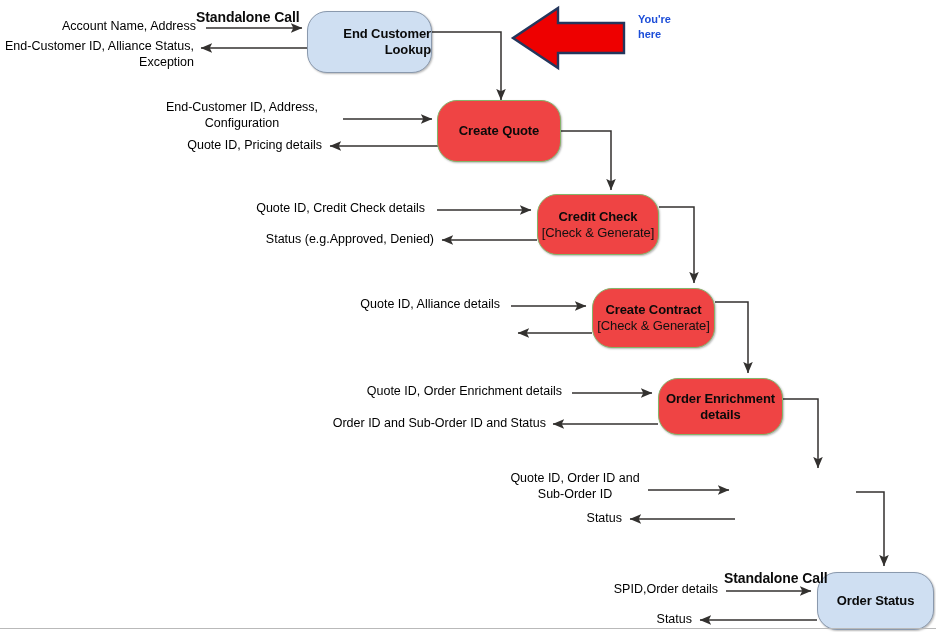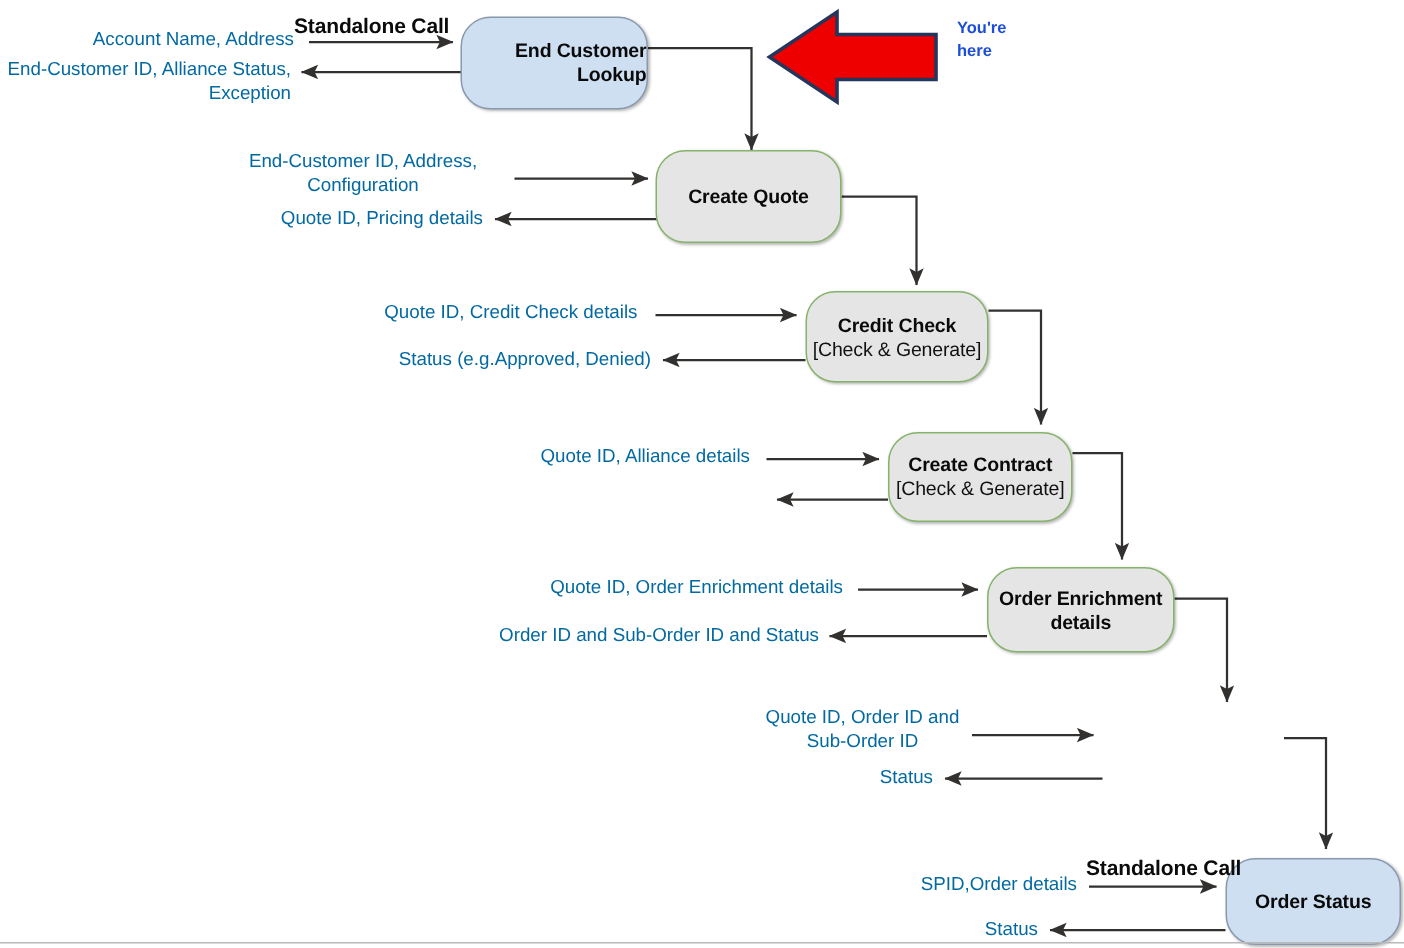--- a/index.html
+++ b/index.html
@@ -45,31 +45,31 @@
     color: #0a0a0a;
     letter-spacing: -0.1px;
   }
   .node .sub {
     font-weight: normal;
     font-size: 13px;
     color: #111111;
     letter-spacing: -0.1px;
   }
   .node.green {
-    background: #e5e5e5;
+    background: #ef4444;
     border: 1.4px solid #86b36a;
   }
   .node.blue {
     background: #cfdff2;
     border: 1.4px solid #8a99ad;
   }
   .lbl {
     position: absolute;
     font-size: 12.5px;
-    color: #0369a1;
+    color: #000000;
     line-height: 1.25;
     white-space: pre-line;
   }
   .lbl.right {
     text-align: right;
   }
   .lbl.center {
     text-align: center;
   }
   .edge-tag {

